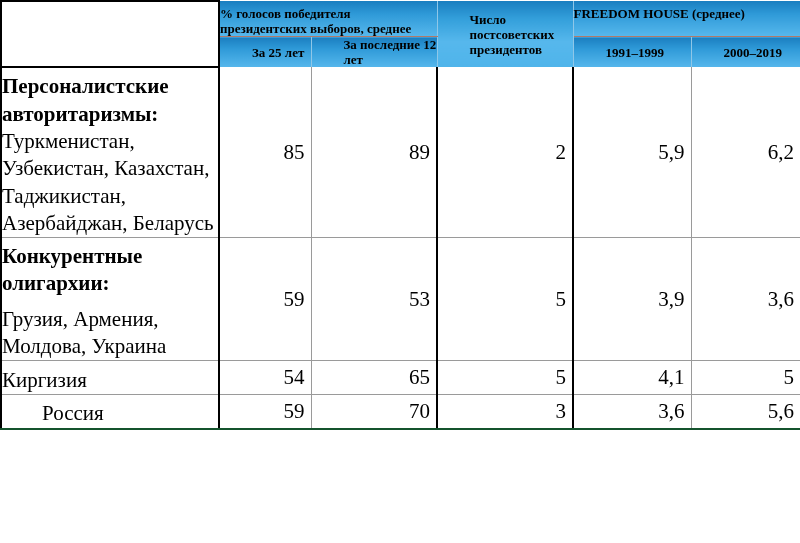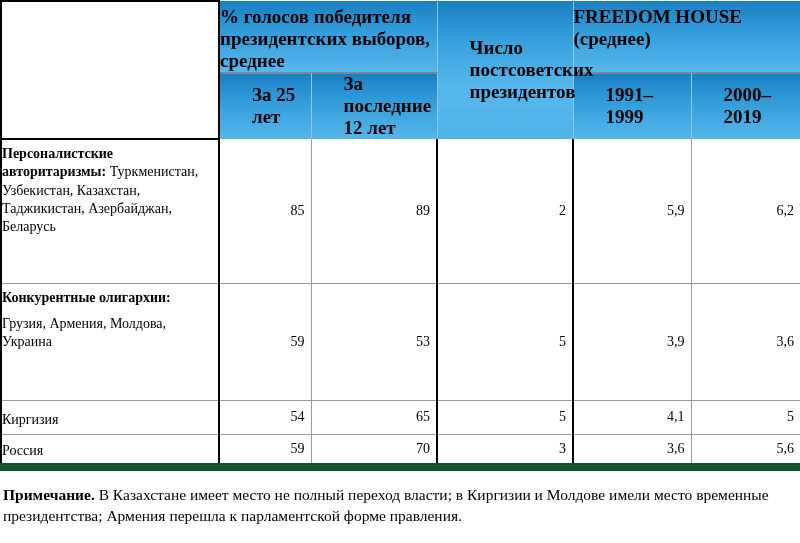--- a/index.html
+++ b/index.html
@@ -36,21 +36,21 @@
     margin: 0;
     vertical-align: middle;
     box-sizing: border-box;
   }
 
   
   .hdr {
     background: linear-gradient(to bottom, #1a7ec0 0%, #2f9ad8 38%, #56b7ec 100%);
     color: #000000;
     font-weight: bold;
-    font-size: 19px;
+    font-size: 13px;
     line-height: 1.16;
     text-align: left;
     vertical-align: middle;
     padding: 3px 5px 3px 6px;
     border-right: 1px solid #8fc7e8;
     border-bottom: 1px solid #b07a6a;
   }
   .hdr.no-b { border-bottom: 0; }
   .hdr.last { border-right: 0; }
   .hdr.top-tall {
@@ -75,21 +75,21 @@
   }
   .corner-cell-2 {
     background: #ffffff;
     border-right: 2px solid #000000;
     border-left: 2px solid #000000;
     border-bottom: 2px solid #000000;
   }
 
   
   .bcell {
-    font-size: 14px;
+    font-size: 21px;
     line-height: 1.30;
     border-right: 1px solid #9a9a9a;
     border-bottom: 1px solid #9a9a9a;
     padding: 3px 6px 3px 6px;
   }
   .bcell.num {
     text-align: right;
     vertical-align: middle;
     padding-right: 6px;
     font-family: Liberation Serif, serif;
@@ -101,21 +101,22 @@
     border-right: 2px solid #000000;
     padding-top: 5px;
   }
   .bcell.rightedge {
     border-right: 2px solid #000000;
   }
   .bcell.thick-sep {
     border-right: 2px solid #000000;
   }
   .bcell.lastrow {
-    border-bottom: 8px solid #14532d;
+    border-bottom: 2px solid #14532d;
+    padding-left: 40px;
   }
 
   .lbl-bold { font-weight: bold; }
   .lbl-spacer { display: block; height: 8px; }
 
   
   .note {
     margin: 14px 0 0 3px;
     width: 790px;
     font-size: 15.5px;
@@ -199,15 +200,14 @@
         </td>
         <td class="bcell num lastrow">59</td>
         <td class="bcell num thick-sep lastrow">70</td>
         <td class="bcell num thick-sep lastrow">3</td>
         <td class="bcell num lastrow">3,6</td>
         <td class="bcell num rightedge lastrow">5,6</td>
       </tr>
     </tbody>
   </table>
 
-  <p class="note"><b>Примечание.</b><span> В Казахстане имеет место не полный переход власти; в Киргизии и Молдове имели место временные президентства; Армения перешла к парламентской форме правления.</span></p>
 
 </div>
 
 </body></html>

